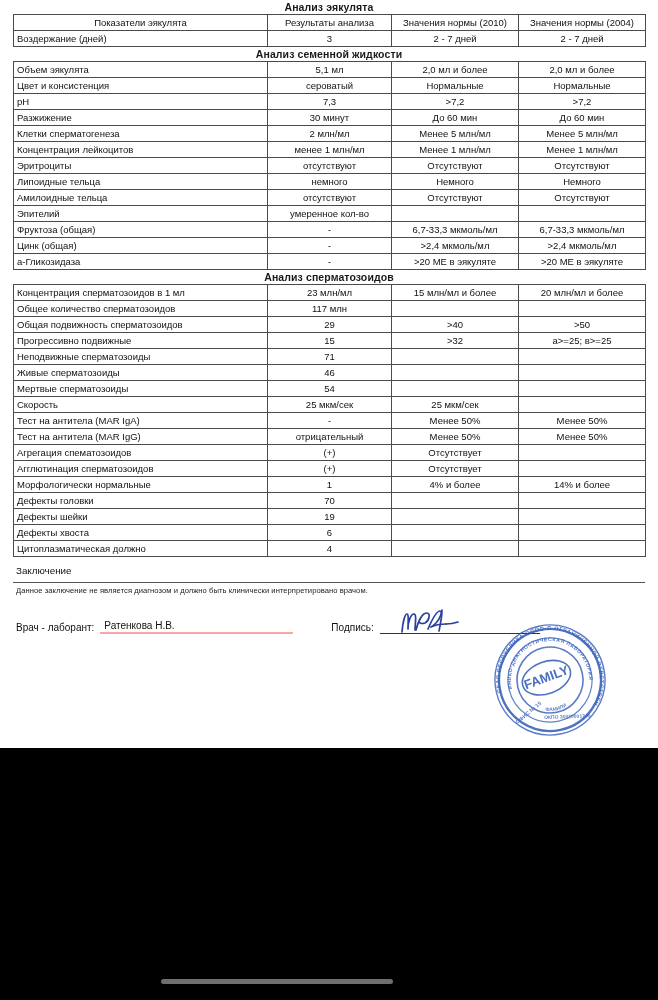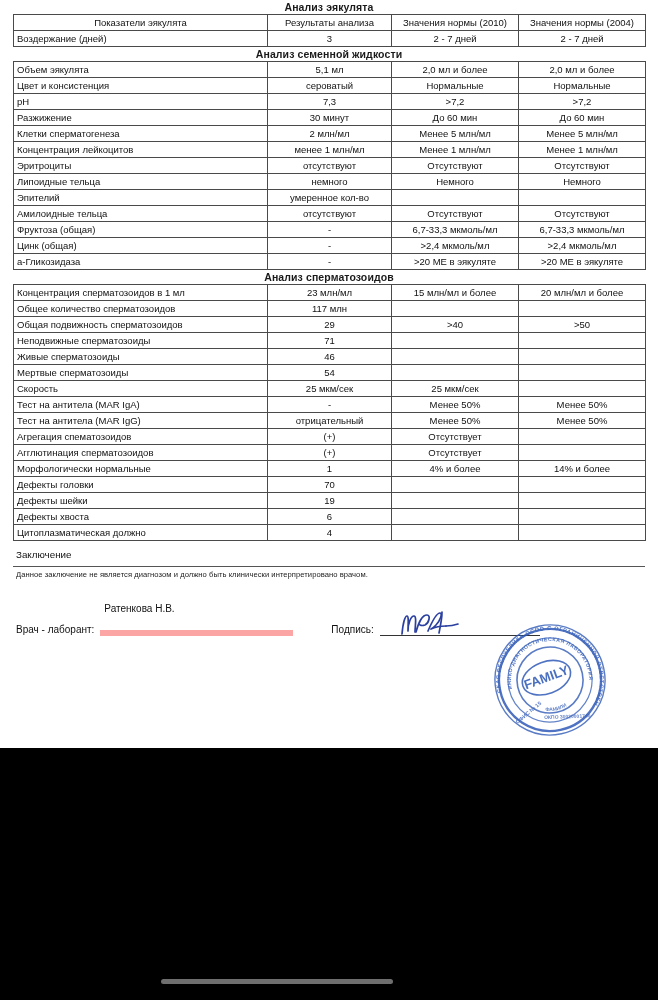--- a/index.html
+++ b/index.html
@@ -106,23 +106,23 @@
     display: flex;
     align-items: flex-end;
     margin-top: 24px;
     padding-left: 3px;
     font-size: 10px;
     color: #111;
     position: relative;
   }
   .sign-label { white-space: nowrap; margin-right: 6px; padding-bottom: 1px; }
   .sign-line {
-    border-bottom: 6px solid #fca5a5;
+    border-bottom: 2px solid #fca5a5;
     min-width: 185px;
-    padding: 0 4px 16px 4px;
+    padding: 0 4px 1px 4px;
     text-align: left;
   }
   .sign-label2 { white-space: nowrap; margin: 0 6px 0 38px; padding-bottom: 1px; }
   .sign-line2 {
     border-bottom: 1px solid #333;
     width: 160px;
     height: 14px;
     position: relative;
   }
   .signature-glyph {
@@ -236,30 +236,30 @@
               <td class="val">Отсутствуют</td>
               <td class="val">Отсутствуют</td>
             </tr>
             <tr>
               <td class="label">Липоидные тельца</td>
               <td class="val">немного</td>
               <td class="val">Немного</td>
               <td class="val">Немного</td>
             </tr>
             <tr>
-              <td class="label">Эпителий</td>
-              <td class="val">умеренное кол-во</td>
-              <td class="val"></td>
-              <td class="val"></td>
-            </tr>
-            <tr>
               <td class="label">Амилоидные тельца</td>
               <td class="val">отсутствуют</td>
               <td class="val">Отсутствуют</td>
               <td class="val">Отсутствуют</td>
+            </tr>
+            <tr>
+              <td class="label">Эпителий</td>
+              <td class="val">умеренное кол-во</td>
+              <td class="val"></td>
+              <td class="val"></td>
             </tr>
             <tr>
               <td class="label">Фруктоза (общая)</td>
               <td class="val">-</td>
               <td class="val">6,7-33,3 мкмоль/мл</td>
               <td class="val">6,7-33,3 мкмоль/мл</td>
             </tr>
             <tr>
               <td class="label">Цинк (общая)</td>
               <td class="val">-</td>
@@ -294,20 +294,26 @@
               <td class="label">Общее количество сперматозоидов</td>
               <td class="val">117 млн</td>
               <td class="val"></td>
               <td class="val"></td>
             </tr>
             <tr>
               <td class="label">Общая подвижность сперматозоидов</td>
               <td class="val">29</td>
               <td class="val">&gt;40</td>
               <td class="val">&gt;50</td>
+            </tr>
+            <tr>
+              <td class="label">Прогрессивно подвижные</td>
+              <td class="val">15</td>
+              <td class="val">&gt;32</td>
+              <td class="val">a&gt;=25; в&gt;=25</td>
             </tr>
             <tr>
               <td class="label">Неподвижные сперматозоиды</td>
               <td class="val">71</td>
               <td class="val"></td>
               <td class="val"></td>
             </tr>
             <tr>
               <td class="label">Живые сперматозоиды</td>
               <td class="val">46</td>

